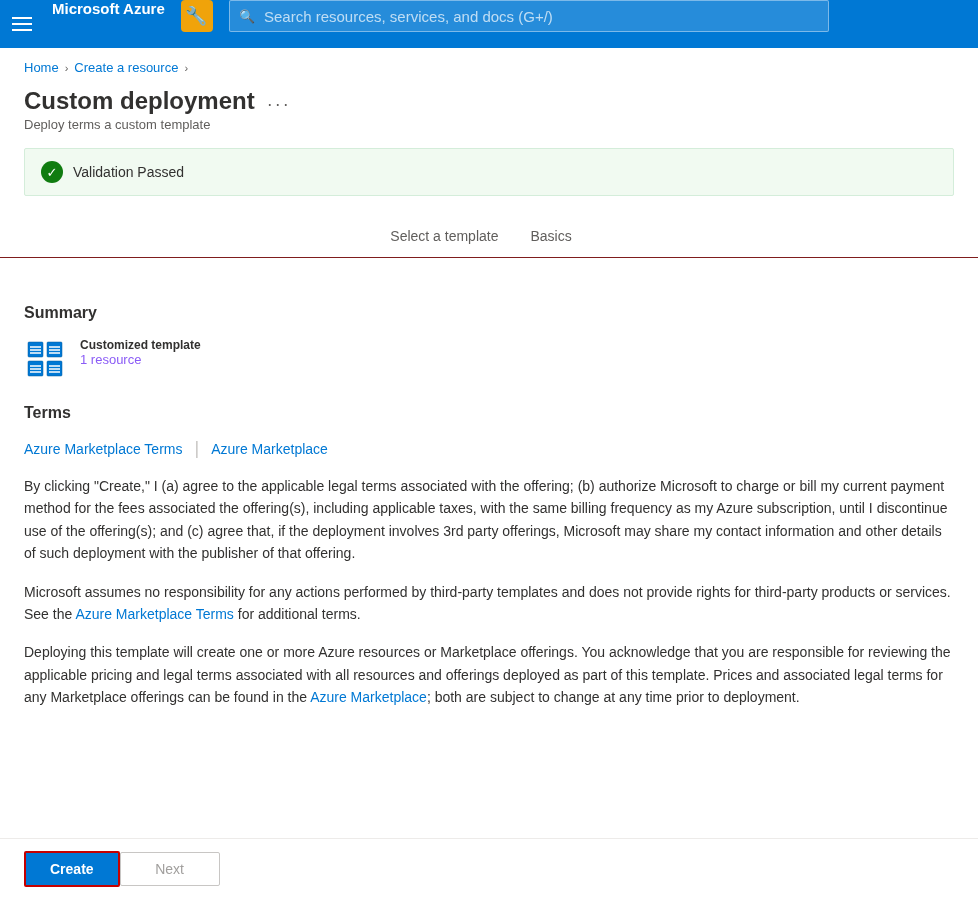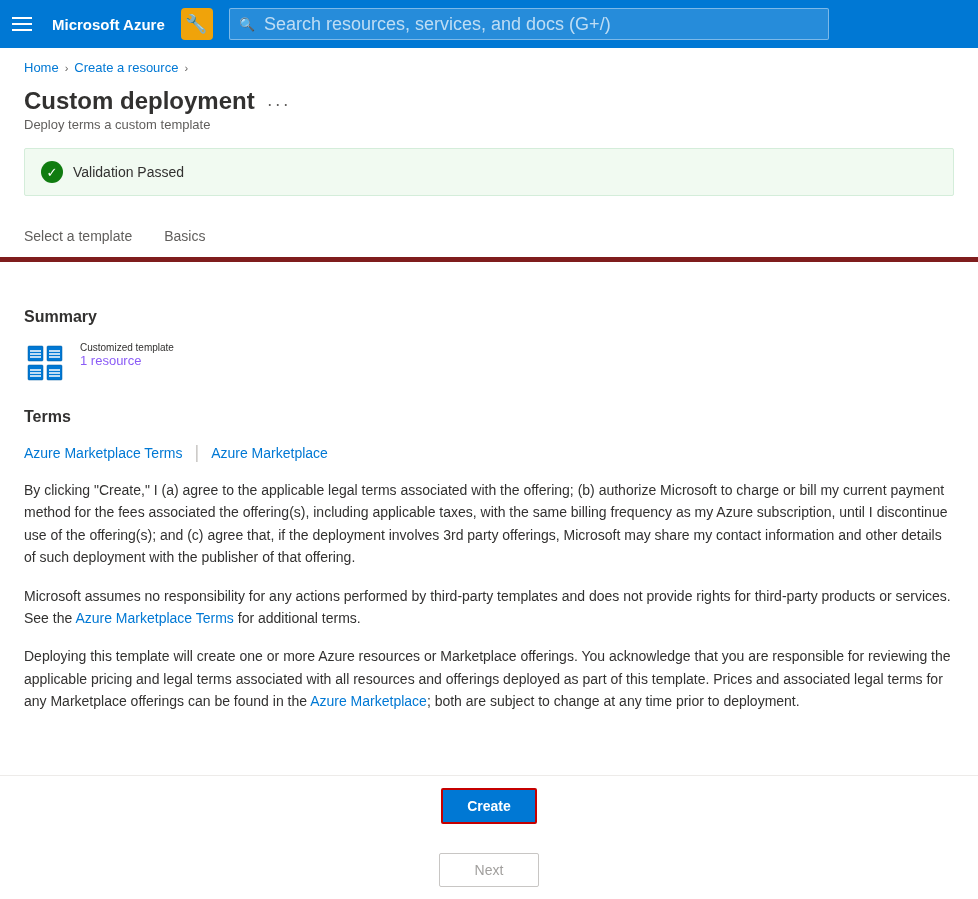--- a/index.html
+++ b/index.html
@@ -3,21 +3,20 @@
   <meta charset="utf-8">
   <style>
     * { box-sizing: border-box; margin: 0; padding: 0; }
     body { font-family: 'Segoe UI', Arial, sans-serif; font-size: 14px; color: #323130; background: #fff; }
 
     
     .topbar {
       background: #0078d4;
       height: 48px;
       display: flex;
-      align-items: center;
       padding: 0 12px;
       gap: 16px;
       color: #fff;
     }
     .topbar-hamburger {
       font-size: 18px;
       cursor: pointer;
       color: #fff;
       display: flex;
       flex-direction: column;
@@ -58,21 +57,21 @@
       padding: 0 10px;
       color: rgba(255,255,255,0.9);
       font-size: 13px;
       gap: 8px;
     }
     .topbar-search input {
       background: transparent;
       border: none;
       outline: none;
       color: rgba(255,255,255,0.9);
-      font-size: 18px;
+      font-size: 15px;
       width: 100%;
     }
     .topbar-search input::placeholder { color: rgba(255,255,255,0.7); }
 
     
     .breadcrumb {
       padding: 12px 24px 4px;
       font-size: 13px;
       color: #0078d4;
       display: flex;
@@ -130,22 +129,23 @@
       justify-content: center;
       color: #fff;
       font-size: 13px;
       flex-shrink: 0;
     }
 
     
     .tabs {
       padding: 0 24px;
       display: flex;
-      border-bottom: 5px solid #7f1d1d;
+      border-bottom: 1px solid #7f1d1d;
       margin-bottom: 35px;
+      justify-content: center;
     }
     .tab {
       padding: 12px 16px;
       font-size: 14px;
       color: #605e5c;
       cursor: pointer;
       border-bottom: 2px solid transparent;
       margin-bottom: -1px;
       text-decoration: none;
     }
@@ -183,22 +183,22 @@
       display: flex;
       align-items: center;
       justify-content: center;
     }
     
     .template-icon-svg {
       width: 36px;
       height: 36px;
     }
     .summary-text-title {
-      font-size: 10px;
-      font-weight: 400;
+      font-size: 12px;
+      font-weight: 700;
       color: #323130;
     }
     .summary-text-sub {
       font-size: 13px;
       color: #8b5cf6;
     }
 
     
     .terms-section {
       margin-top: 8px;
@@ -233,22 +233,21 @@
     .action-bar {
       position: fixed;
       bottom: 0;
       left: 0;
       right: 0;
       background: #fff;
       border-top: 1px solid #edebe9;
       padding: 12px 24px;
       display: flex;
       align-items: center;
-      gap: 29px;
-      flex-direction: column;
+      gap: 0;
     }
     .btn-create {
       background: #0078d4;
       color: #fff;
       border: 2px solid #c50000;
       border-radius: 2px;
       padding: 8px 24px;
       font-size: 14px;
       font-weight: 600;
       cursor: pointer;

